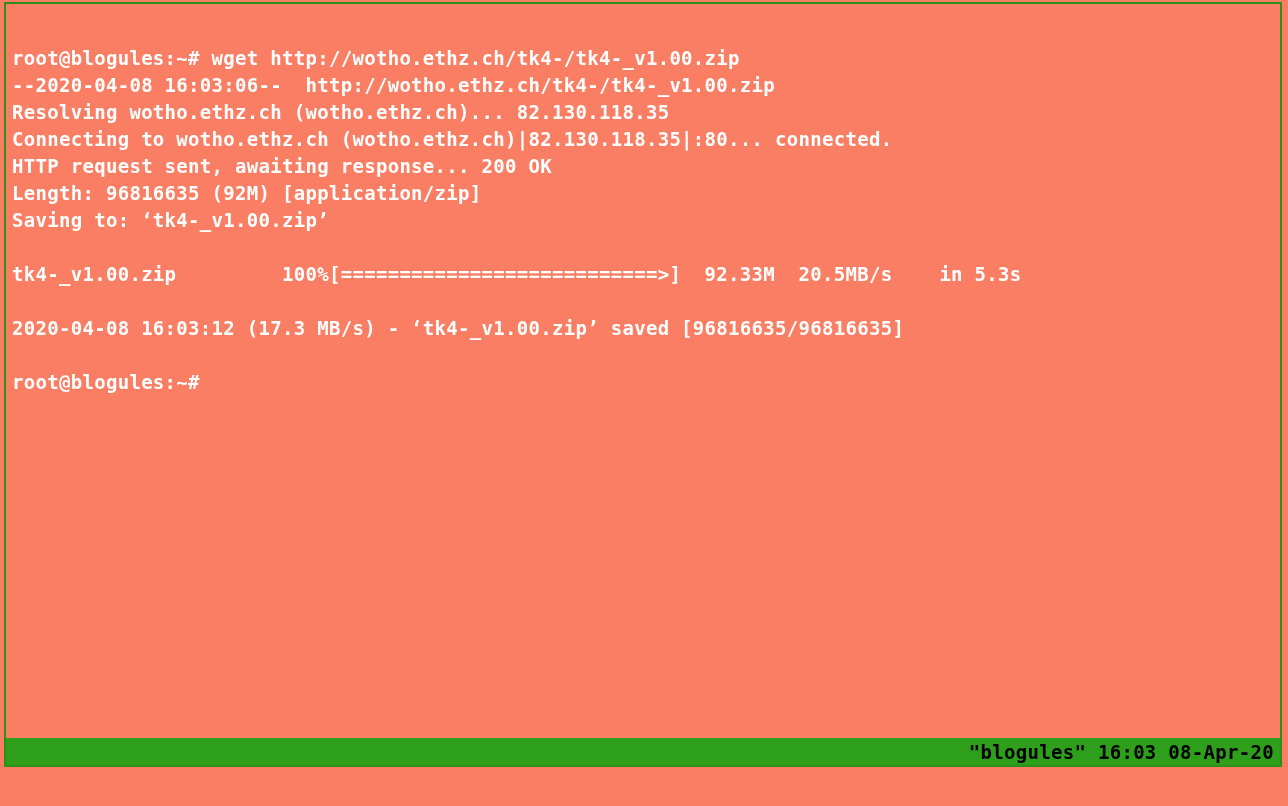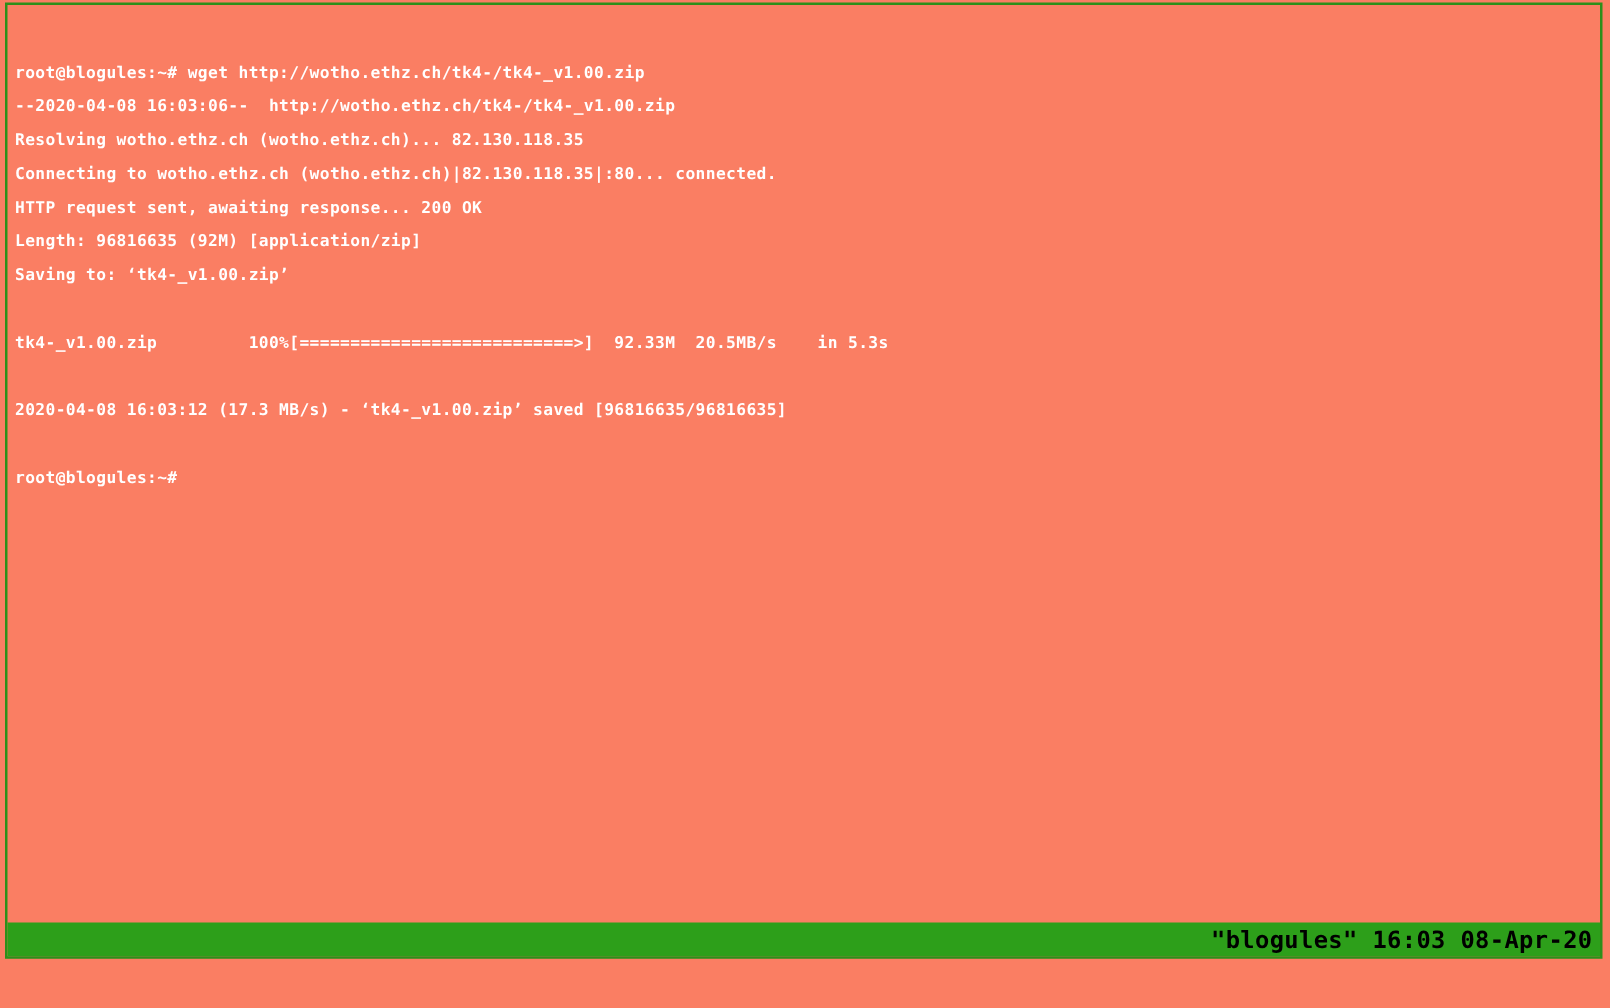--- a/index.html
+++ b/index.html
@@ -19,21 +19,21 @@
     border: 2px solid #2d8f1a;
     box-sizing: border-box;
     background: #fa7e63;
     display: flex;
     flex-direction: column;
   }
   .term {
     flex: 1 1 auto;
     padding: 14px 16px 0 6px;
     font-family: "Menlo", "DejaVu Sans Mono", "Consolas", monospace;
-    font-size: 13px;
+    font-size: 19px;
     line-height: 27px;
     color: #ffffff;
     white-space: pre;
     letter-spacing: 0.3px;
     font-weight: 600;
   }
   .status-bar {
     flex: 0 0 27px;
     height: 27px;
     background: #2d9f1a;

